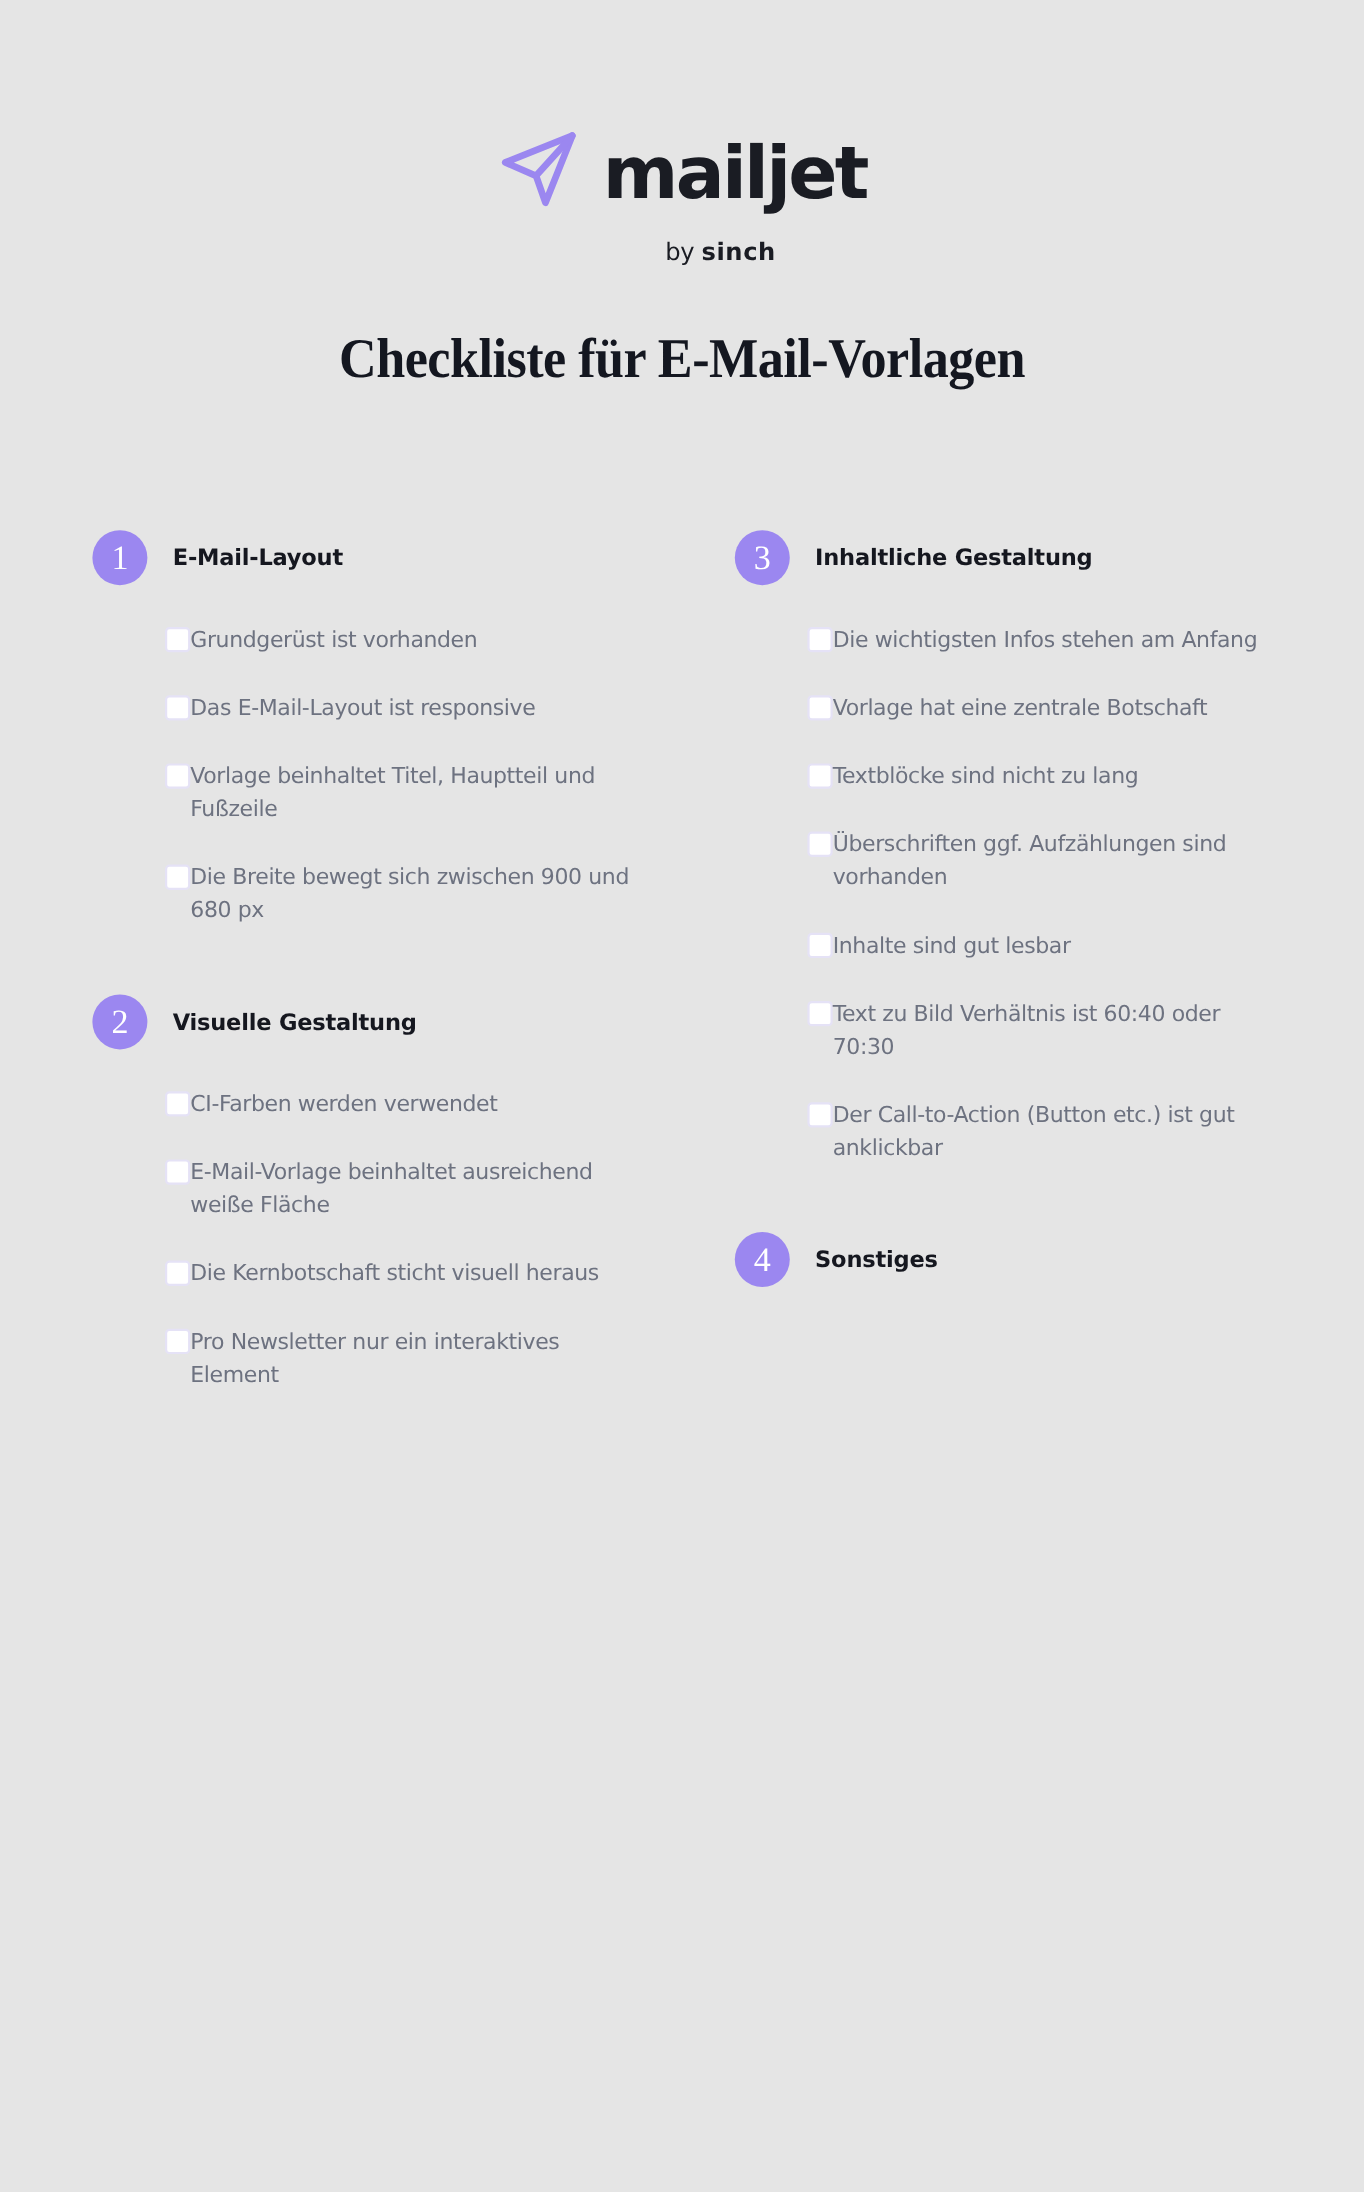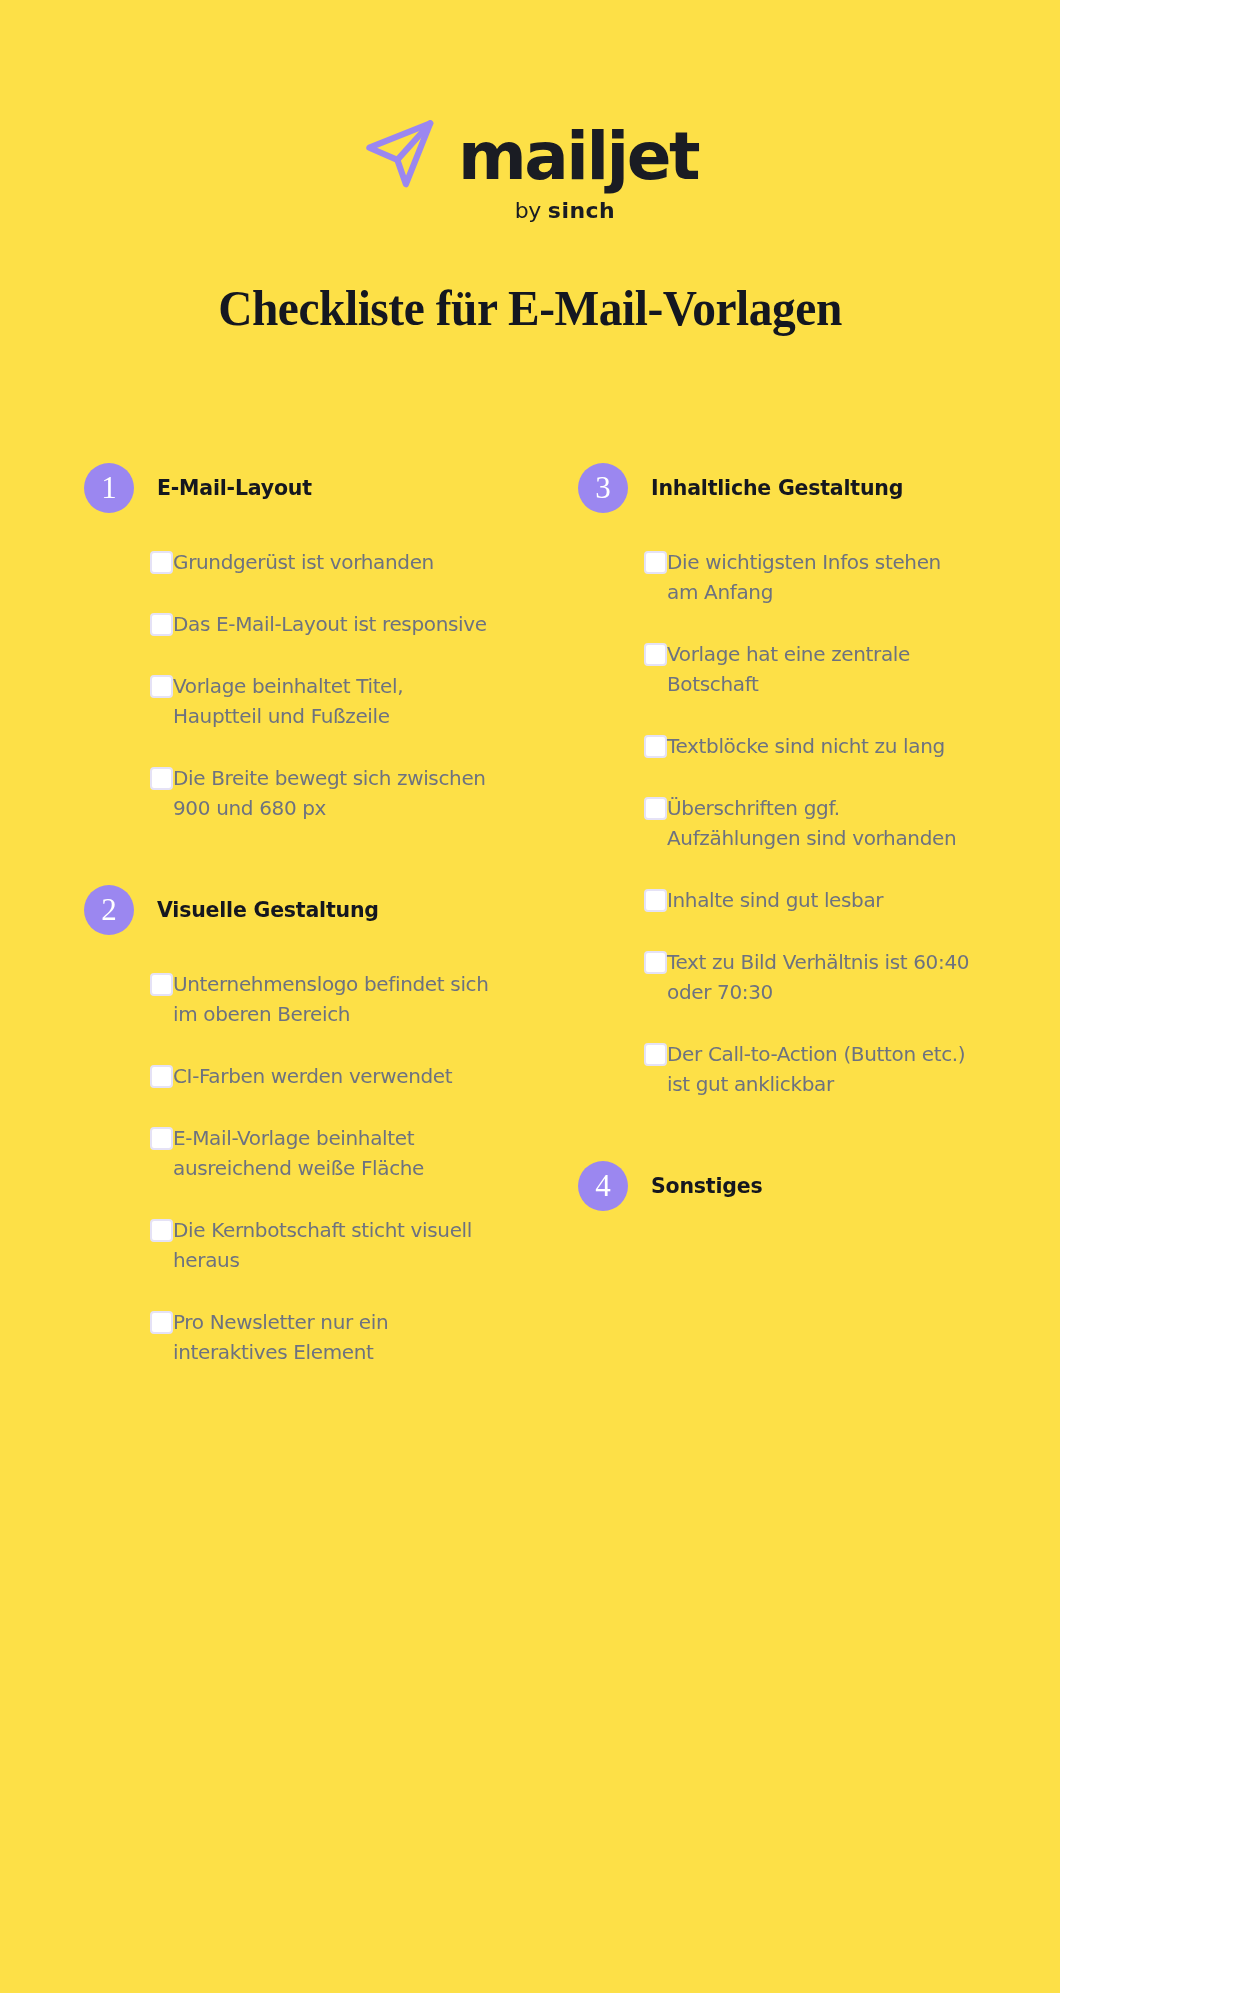--- a/index.html
+++ b/index.html
@@ -7,24 +7,24 @@
   body {
     width: 1240px;
     height: 1993px;
     background: #ffffff;
     font-family: "Liberation Sans", sans-serif;
     position: relative;
     overflow: hidden;
   }
 
   .page {
-    width: 1060px;
+    width: 1240px;
     min-height: 1993px;
     padding: 0;
-    background: #fde047;
+    background: #e5e5e5;
   }
 
   
   .brand-header {
     padding-top: 116px;
     display: flex;
     flex-direction: column;
     align-items: center;
   }
   .logo-row {
@@ -35,21 +35,21 @@
   .logo-mark { display: block; }
   .logo-wordmark {
     font-family: "DejaVu Sans", sans-serif;
     font-size: 66px;
     font-weight: bold;
     letter-spacing: -2.5px;
     color: #1a1c23;
     line-height: 1;
   }
   .logo-tagline {
-    margin-top: 0;
+    margin-top: 18px;
     margin-left: 70px;
     font-family: "DejaVu Sans", sans-serif;
     font-size: 22px;
     color: #1a1c23;
     letter-spacing: -0.3px;
   }
   .logo-tagline .tag-by { font-weight: normal; }
   .logo-tagline .tag-sinch { font-weight: bold; letter-spacing: 0.5px; }
 
   .doc-title {
@@ -187,24 +187,20 @@
       </section>
 
       <section class="section">
         <div class="section-head">
           <span class="badge">2</span>
           <span class="section-title">Visuelle Gestaltung</span>
         </div>
         <div class="items">
           <div class="item">
             <span class="checkbox"></span>
-            <span class="item-label">Unternehmenslogo befindet sich im oberen Bereich</span>
-          </div>
-          <div class="item">
-            <span class="checkbox"></span>
             <span class="item-label">CI-Farben werden verwendet</span>
           </div>
           <div class="item">
             <span class="checkbox"></span>
             <span class="item-label">E-Mail-Vorlage beinhaltet ausreichend weiße Fläche</span>
           </div>
           <div class="item">
             <span class="checkbox"></span>
             <span class="item-label">Die Kernbotschaft sticht visuell heraus</span>
           </div>

